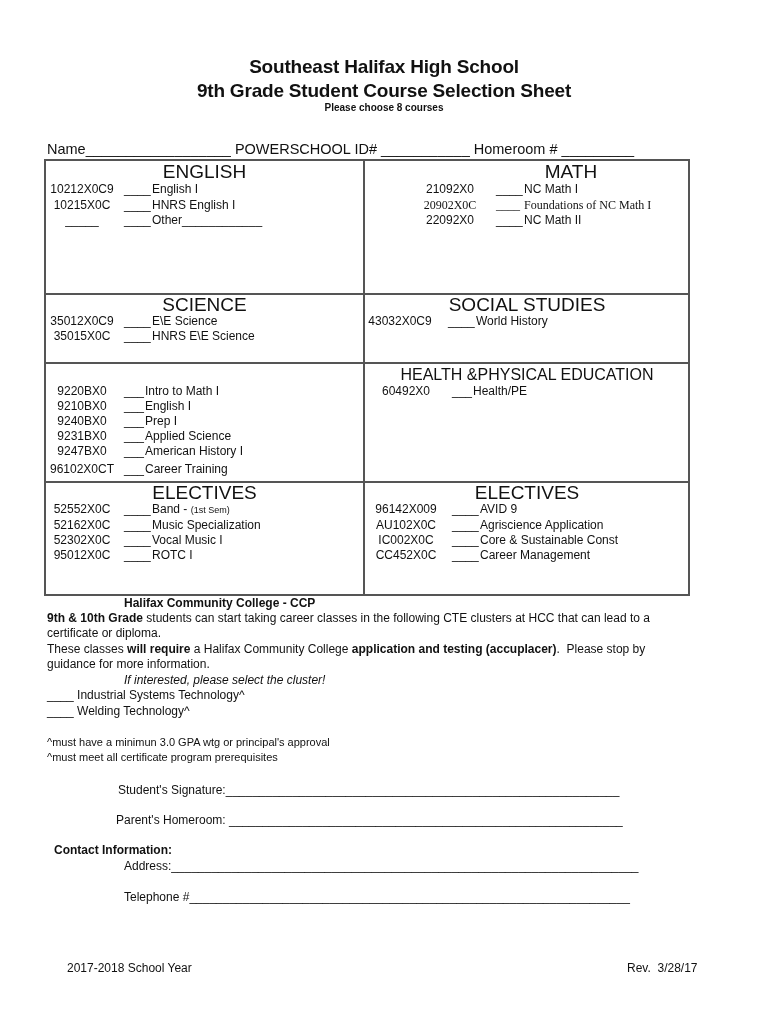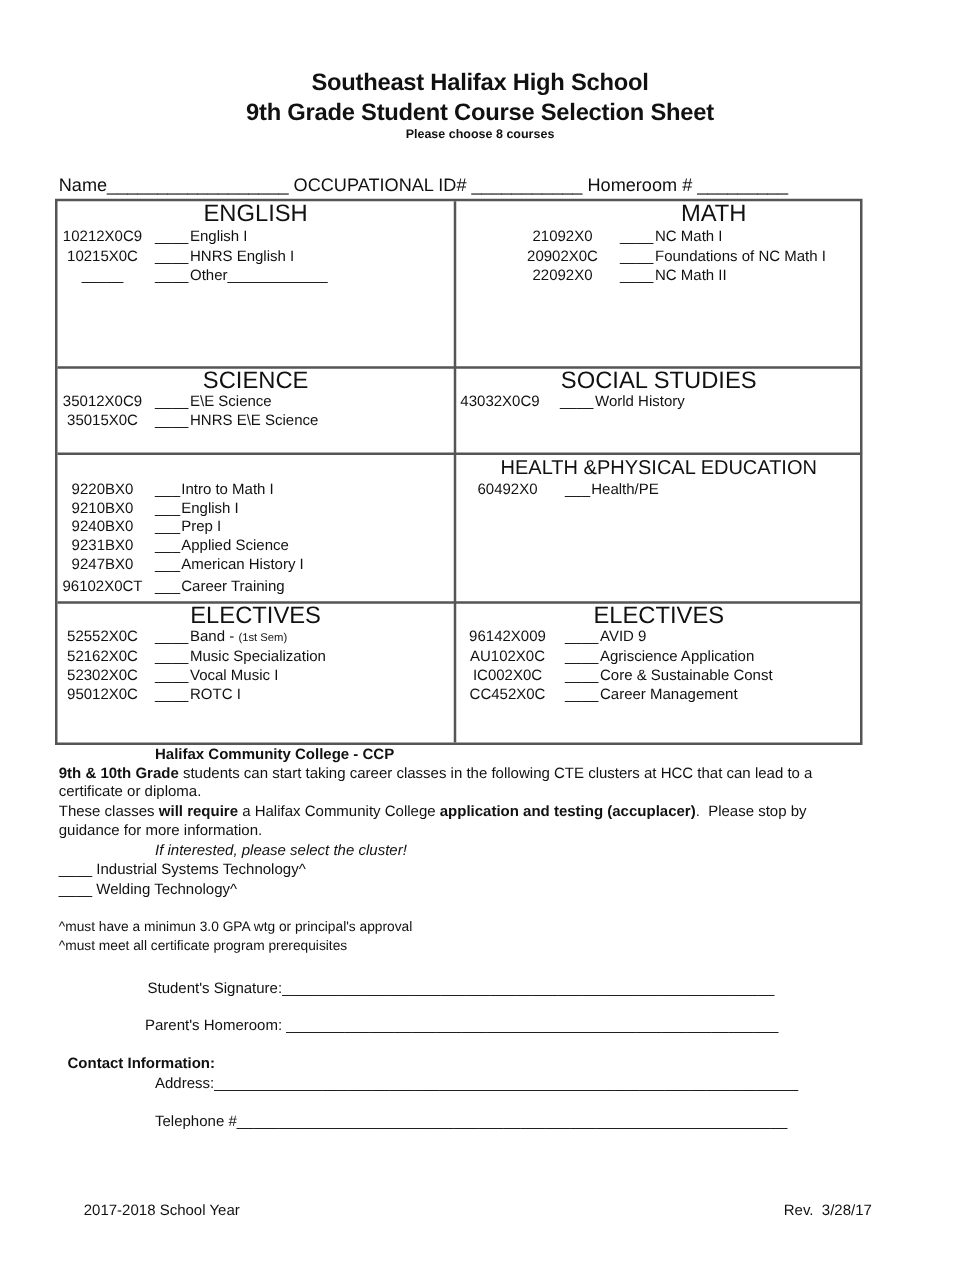--- a/index.html
+++ b/index.html
@@ -23,21 +23,21 @@
   .b { font-weight: bold; }
   .i { font-style: italic; }
 </style>
 </head>
 <body>
 
 <div class="abs title" style="top:56px;">Southeast Halifax High School</div>
 <div class="abs title" style="top:80px;">9th Grade Student Course Selection Sheet</div>
 <div class="abs subtitle" style="top:102px;">Please choose 8 courses</div>
 
-<div class="abs nameline"><span>Name</span><span>__________________</span> <span>OCCUPATIONAL ID#</span> <span>___________</span> <span>Homeroom #</span> <span>_________</span></div>
+<div class="abs nameline"><span>Name</span><span>__________________</span> <span>POWERSCHOOL ID#</span> <span>___________</span> <span>Homeroom #</span> <span>_________</span></div>
 
 <div class="grid">
   <div class="vline"></div>
   <div class="hline" style="top:132px;"></div>
   <div class="hline" style="top:201px;"></div>
   <div class="hline" style="top:320px;"></div>
 
   <div class="cell" style="left:0;top:0;width:317px;height:132px;">
     <div class="cell-head" style="top:0;">ENGLISH</div>
     <div class="row" style="top:21px;left:0;width:317px;">
@@ -57,21 +57,21 @@
     </div>
   </div>
 
   <div class="cell" style="left:318px;top:0;width:326px;height:132px;margin-left:44px;">
     <div class="cell-head" style="top:0;">MATH</div>
     <div class="row" style="top:21px;left:0;width:326px;">
       <span class="code" style="left:6px;">21092X0</span>
       <span class="blank" style="left:88px;">____</span>
       <span class="course" style="left:116px;">NC Math I</span>
     </div>
-    <div class="row" style="top:37px;left:0;width:308px;">
+    <div class="row" style="top:37px;left:0;width:308px;font-family:Liberation Serif, serif;">
       <span class="code" style="left:6px;">20902X0C</span>
       <span class="blank" style="left:88px;">____</span>
       <span class="course" style="left:116px;">Foundations of NC Math I</span>
     </div>
     <div class="row" style="top:52px;left:0;width:326px;">
       <span class="code" style="left:6px;">22092X0</span>
       <span class="blank" style="left:88px;">____</span>
       <span class="course" style="left:116px;">NC Math II</span>
     </div>
   </div>

